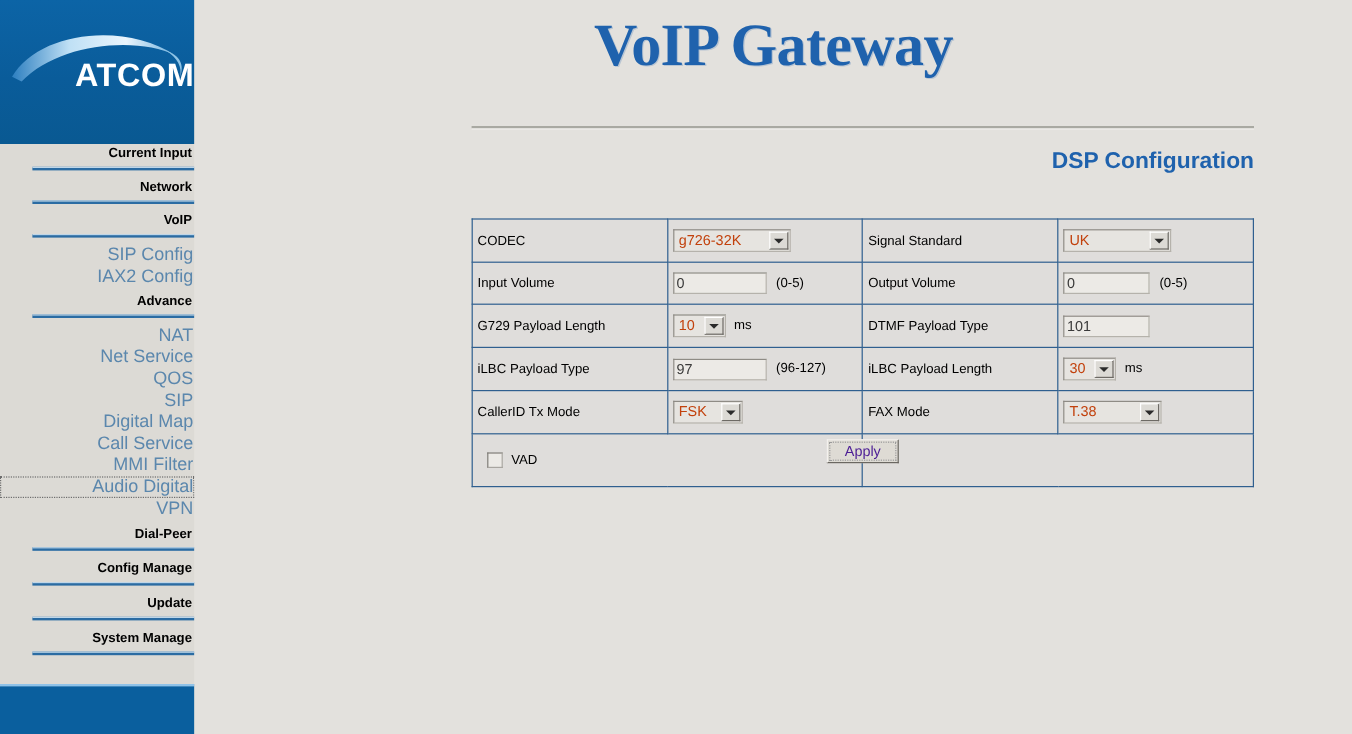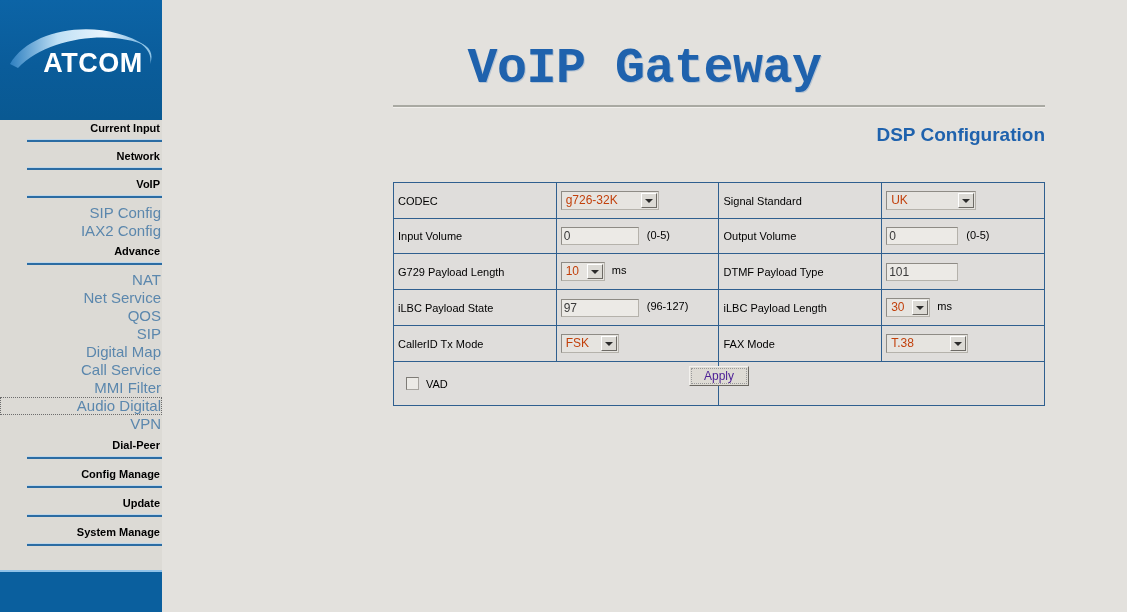--- a/index.html
+++ b/index.html
@@ -32,23 +32,23 @@
     background: linear-gradient(180deg,#0c64a6 0%, #0a5c9a 55%, #095992 100%);
     overflow: hidden;
   }
   #logo-swoosh {
     position: absolute;
     left: -4px; top: 12px;
     width: 168px; height: 70px;
   }
   #logo-text {
     position: absolute;
-    left: 12px; top: 48px;
+    left: 0; top: 48px;
     width: 162px;
-    text-align: center;
+    text-align: right;
     color: #ffffff;
     font-size: 27px;
     font-weight: bold;
     letter-spacing: 0.5px;
     font-family: "Liberation Sans", sans-serif;
   }
 
   .menu-wrap { position: absolute; left: 0; top: 120px; width: 162px; }
 
   .menu-head {
@@ -98,24 +98,23 @@
     background: #e3e1dd;
   }
   #app-title {
     position: absolute;
     left: 0; top: 8px;
     width: 965px;
     text-align: center;
     color: #1f62ad;
     font-size: 50px;
     font-weight: bold;
-    font-family: Liberation Mono, monospace;
+    font-family: Liberation Serif, serif;
     letter-spacing: -0.5px;
     text-shadow: 1px 1px 0 #b9c5d2;
-    margin-top: 32px;
   }
   #title-rule {
     position: absolute;
     left: 231px; top: 105px;
     width: 652px; height: 0;
     border-top: 2px solid #a9a9a2;
     border-bottom: 1px solid #f1efec;
   }
   #page-subtitle {
     position: absolute;
@@ -365,21 +364,21 @@
             </span>
             <span class="unit">ms</span>
           </td>
           <td class="lbl">DTMF Payload Type</td>
           <td class="fld">
             <input class="txt w72" type="text" value="101" style="">
           </td>
         </tr>
 
         <tr>
-          <td class="lbl">iLBC Payload State</td>
+          <td class="lbl">iLBC Payload Type</td>
           <td class="fld">
             <input class="txt w80" type="text" value="97" style="">
             <span class="hint">(96-127)</span>
           </td>
           <td class="lbl">iLBC Payload Length</td>
           <td class="fld">
             <span class="sel w42">
               <span>30</span>
               <span class="arrowbox"></span>
             </span>

